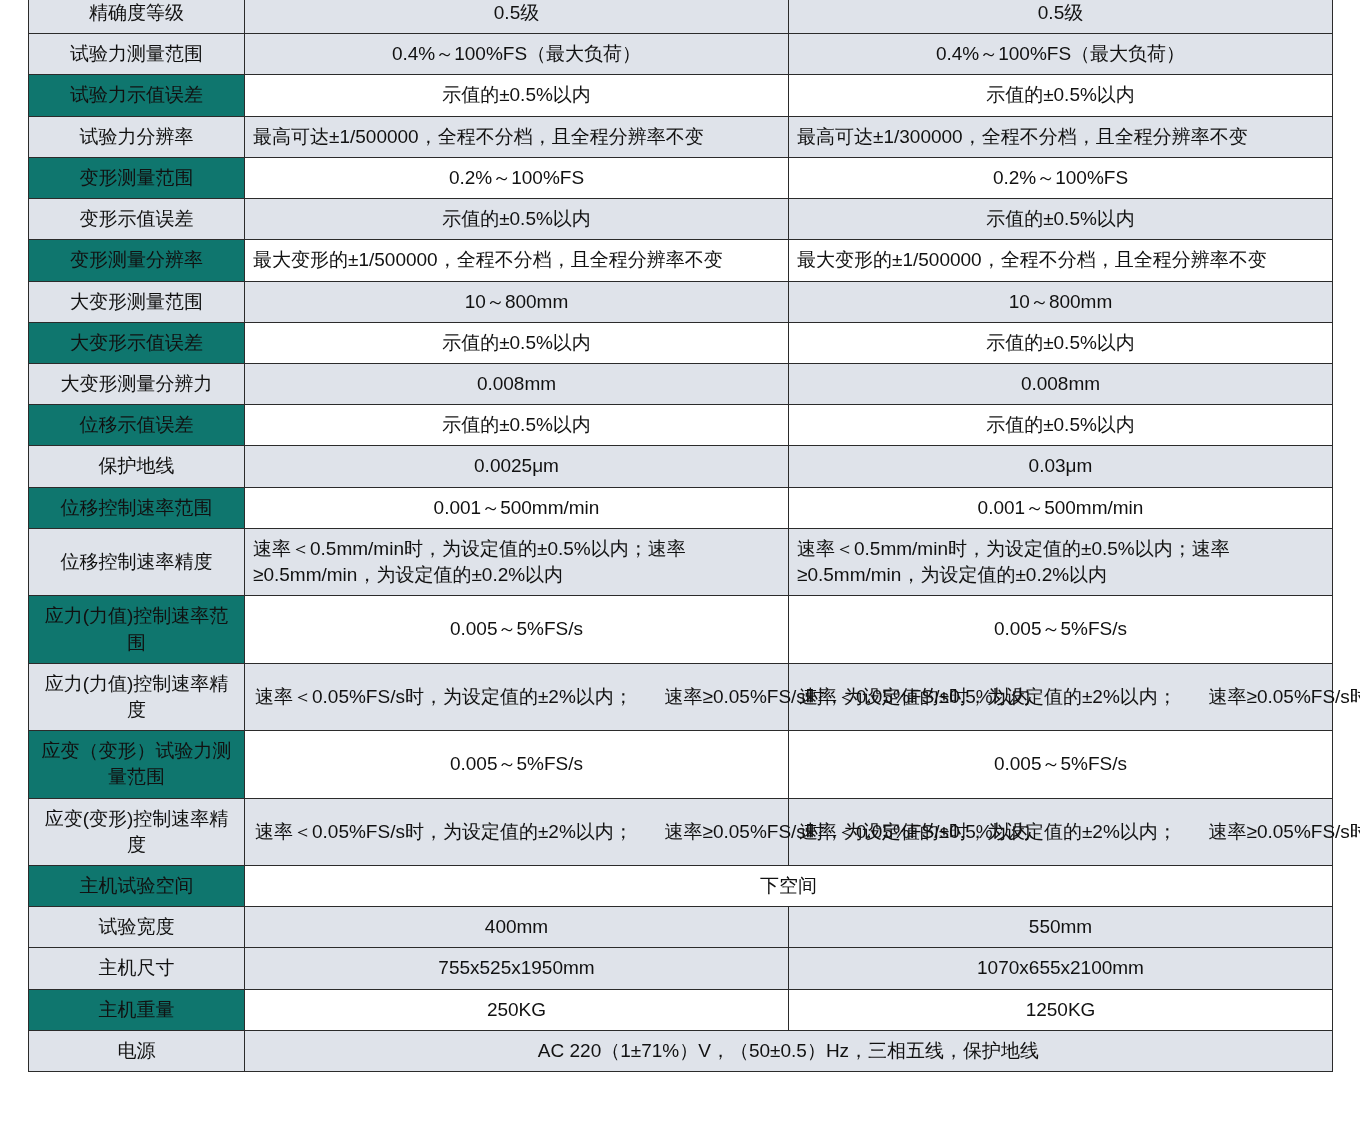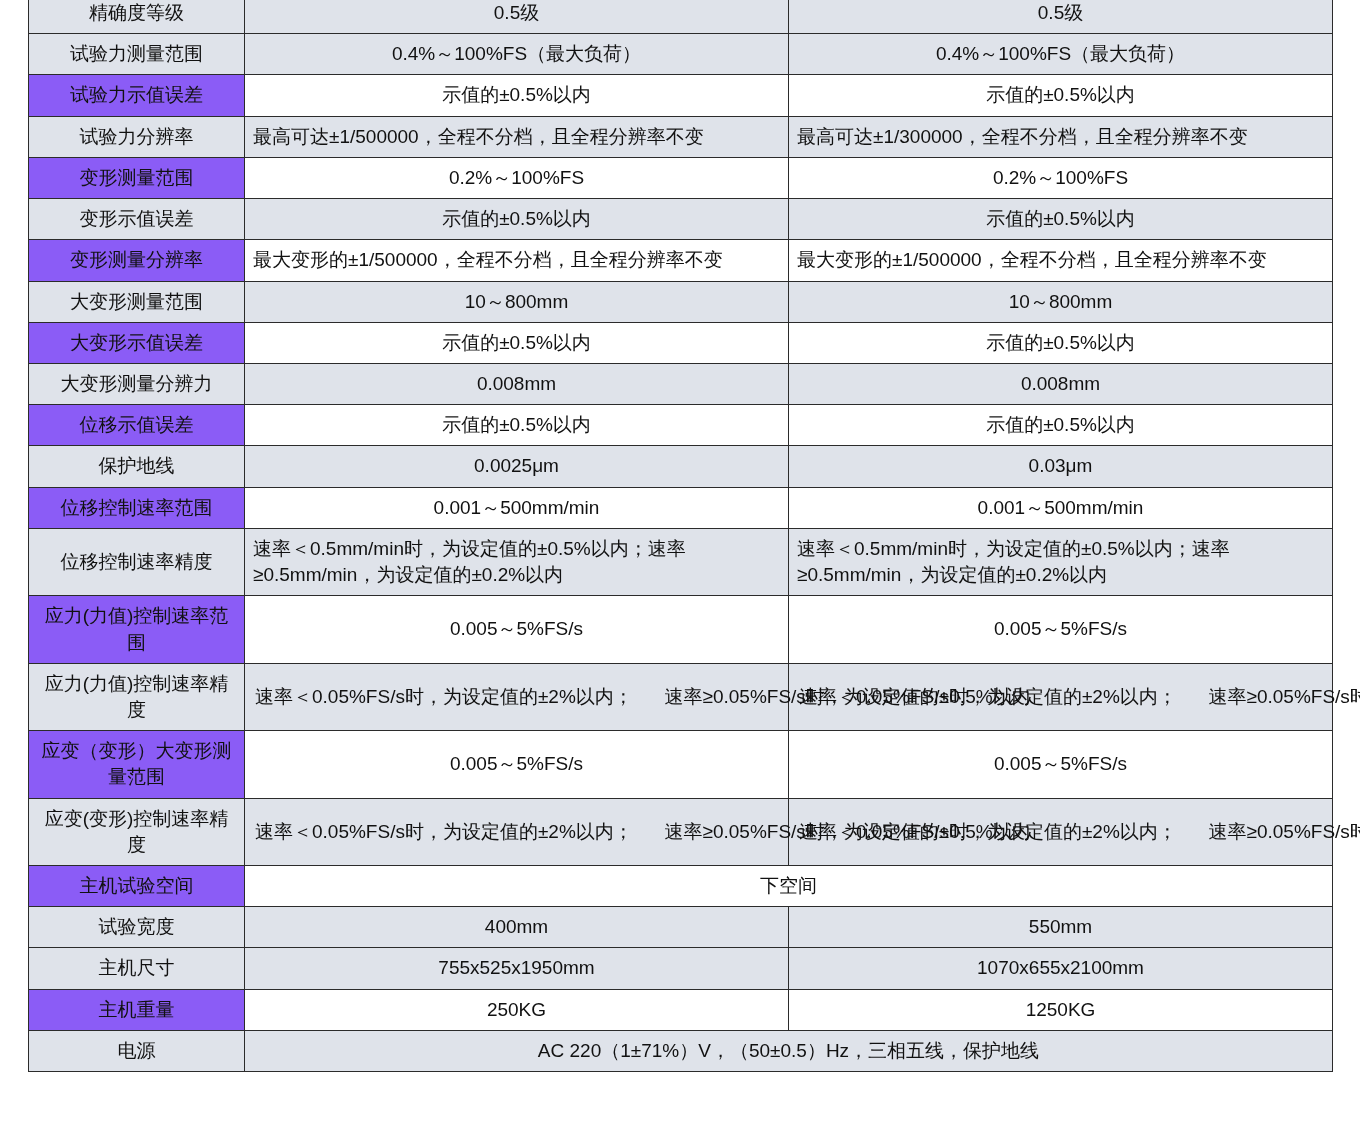--- a/index.html
+++ b/index.html
@@ -41,21 +41,21 @@
     padding: 7px 4px;
   }
   td.val {
     background: #dfe3ea;
     text-align: center;
   }
   tr.white td.val {
     background: #ffffff;
   }
   tr.white td.label {
-    background: #8b5cf6;
+    background: #0f766e;
   }
   td.val.left {
     text-align: left;
     padding-right: 10px;
   }
   td.val.just {
     text-align: left;
     padding-left: 10px;
     padding-right: 10px;
   }
@@ -167,21 +167,21 @@
         <td class="val">0.005～5%FS/s</td>
       </tr>
 
       <tr class="shaded">
         <td class="label">应力(力值)控制速率精度</td>
         <td class="val just gapspace">速率＜0.05%FS/s时，为设定值的±2%以内；      速率≥0.05%FS/s时，为设定值的±0.5%以内</td>
         <td class="val just gapspace">速率＜0.05%FS/s时，为设定值的±2%以内；      速率≥0.05%FS/s时，为设定值的±0.5%以内</td>
       </tr>
 
       <tr class="white">
-        <td class="label">应变（变形）大变形测量范围</td>
+        <td class="label">应变（变形）试验力测量范围</td>
         <td class="val">0.005～5%FS/s</td>
         <td class="val">0.005～5%FS/s</td>
       </tr>
 
       <tr class="shaded">
         <td class="label">应变(变形)控制速率精度</td>
         <td class="val just gapspace">速率＜0.05%FS/s时，为设定值的±2%以内；      速率≥0.05%FS/s时，为设定值的±0.5%以内</td>
         <td class="val just gapspace">速率＜0.05%FS/s时，为设定值的±2%以内；      速率≥0.05%FS/s时，为设定值的±0.5%以内</td>
       </tr>
 

